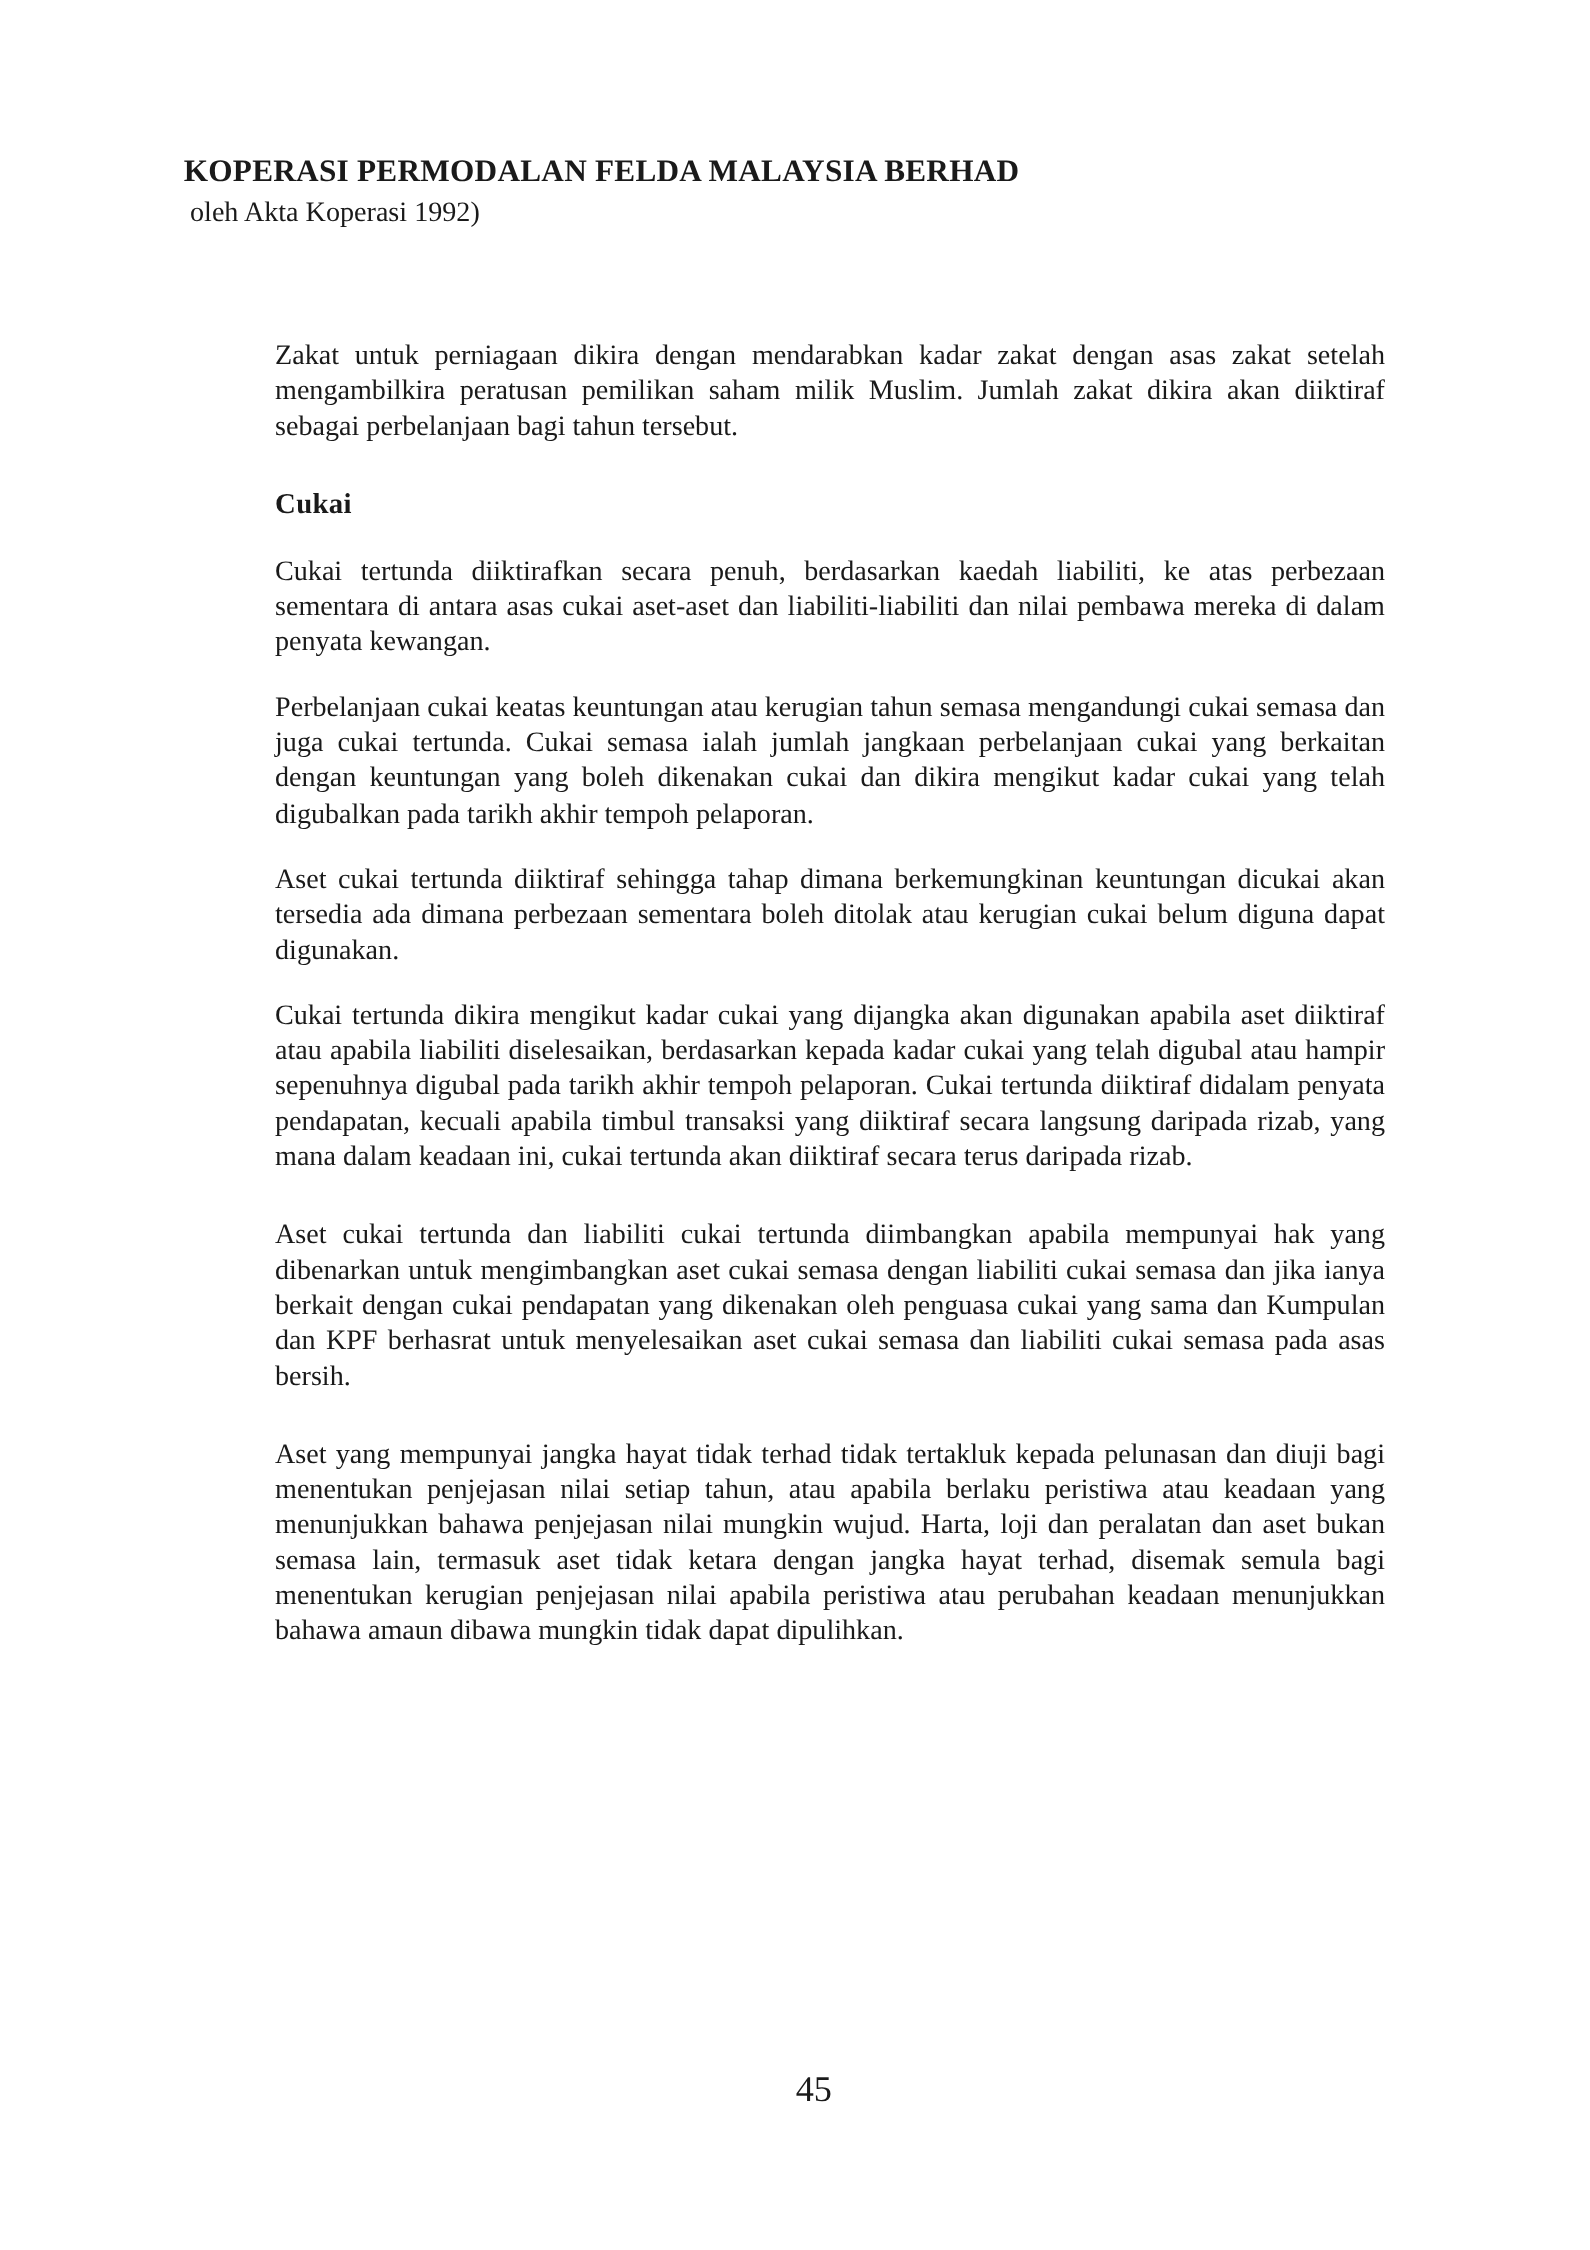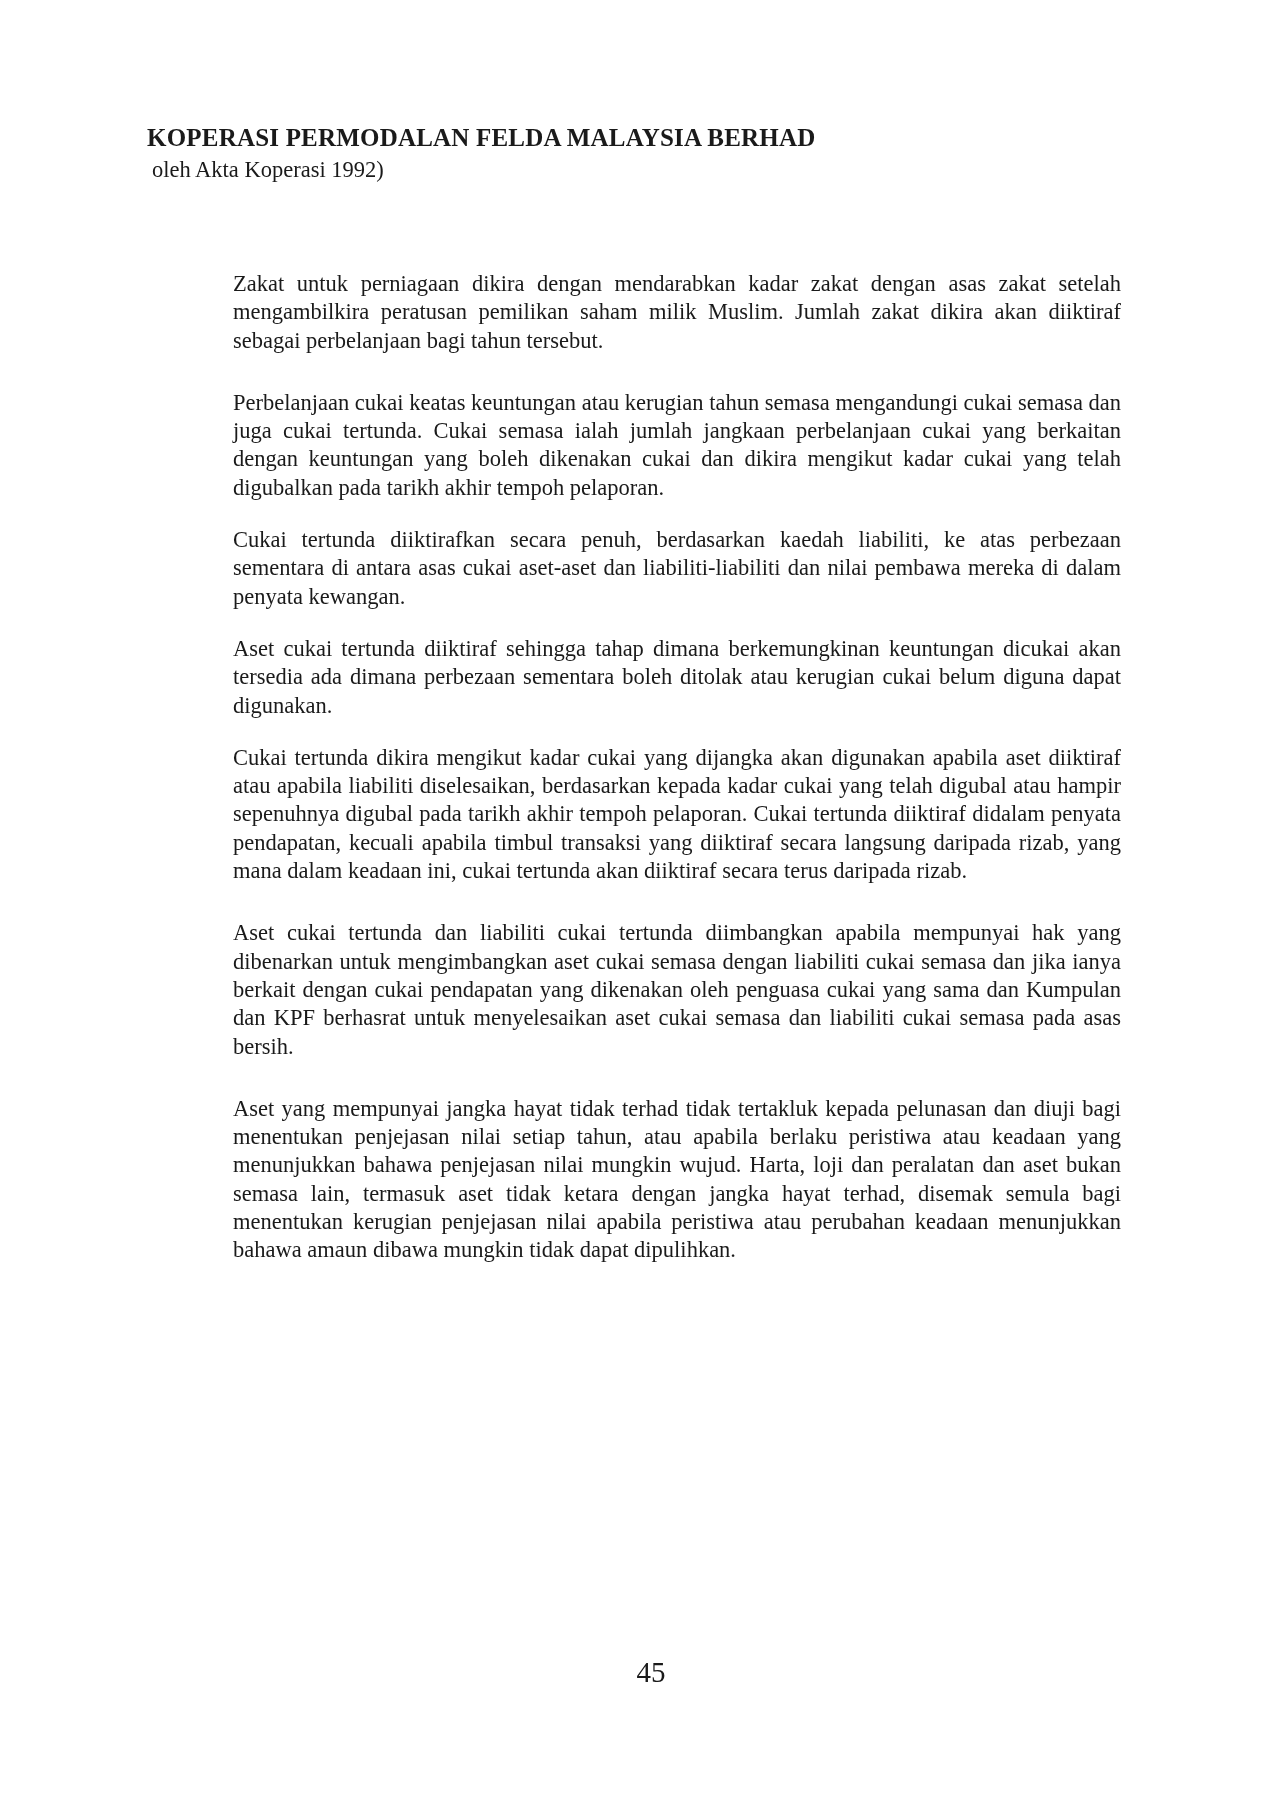--- a/index.html
+++ b/index.html
@@ -10,21 +10,21 @@
   }
   .header { position: absolute; left: 144px; top: 120px; width: 980px; }
   .org-name {
     font-weight: bold; font-size: 25px; line-height: 30px; margin: 3px;
     letter-spacing: 0.2px;
   }
   .org-sub {
     font-size: 22.5px; line-height: 28px; margin: 0;
   }
   .org-sub .l2 { display: block; padding-left: 8px; }
-  .content { position: absolute; left: 233px; top: 270px; width: 888px; font-family: Liberation Serif, serif; }
+  .content { position: absolute; left: 220px; top: 270px; width: 888px; font-family: Liberation Serif, serif; }
   p.para {
     font-size: 22.5px; line-height: 28.3px; margin: 0 0 24px 0;
     text-align: justify;
   }
   h2.section {
     font-size: 23px; font-weight: bold; margin: 0 0 26px 0; line-height: 28px;
     letter-spacing: 0.3px;
   }
   .gap-lg { margin-bottom: 34px !important; }
   .page-number {
@@ -38,22 +38,23 @@
 <div class="header">
   <p class="org-name">KOPERASI PERMODALAN FELDA MALAYSIA BERHAD</p>
   <p class="org-sub">
     <span class="l2">oleh Akta Koperasi 1992)</span>
   </p>
 </div>
 
 <div class="content">
   <p class="para gap-lg">Zakat untuk perniagaan dikira dengan mendarabkan kadar zakat dengan asas zakat setelah mengambilkira peratusan pemilikan saham milik Muslim. Jumlah zakat dikira akan diiktiraf sebagai perbelanjaan bagi tahun tersebut.</p>
 
+  <h2 class="section">Cukai</h2>
+  <p class="para">Cukai tertunda diiktirafkan secara penuh, berdasarkan kaedah liabiliti, ke atas perbezaan sementara di antara asas cukai aset-aset dan liabiliti-liabiliti dan nilai pembawa mereka di dalam penyata kewangan.</p>
   <p class="para">Perbelanjaan cukai keatas keuntungan atau kerugian tahun semasa mengandungi cukai semasa dan juga cukai tertunda. Cukai semasa ialah jumlah jangkaan perbelanjaan cukai yang berkaitan dengan keuntungan yang boleh dikenakan cukai dan dikira mengikut kadar cukai yang telah digubalkan pada tarikh akhir tempoh pelaporan.</p>
-  <p class="para">Cukai tertunda diiktirafkan secara penuh, berdasarkan kaedah liabiliti, ke atas perbezaan sementara di antara asas cukai aset-aset dan liabiliti-liabiliti dan nilai pembawa mereka di dalam penyata kewangan.</p>
   <p class="para">Aset cukai tertunda diiktiraf sehingga tahap dimana berkemungkinan keuntungan dicukai akan tersedia ada dimana perbezaan sementara boleh ditolak atau kerugian cukai belum diguna dapat digunakan.</p>
   <p class="para gap-lg">Cukai tertunda dikira mengikut kadar cukai yang dijangka akan digunakan apabila aset diiktiraf atau apabila liabiliti diselesaikan, berdasarkan kepada kadar cukai yang telah digubal atau hampir sepenuhnya digubal pada tarikh akhir tempoh pelaporan. Cukai tertunda diiktiraf didalam penyata pendapatan, kecuali apabila timbul transaksi yang diiktiraf secara langsung daripada rizab, yang mana dalam keadaan ini, cukai tertunda akan diiktiraf secara terus daripada rizab.</p>
   <p class="para gap-lg">Aset cukai tertunda dan liabiliti cukai tertunda diimbangkan apabila mempunyai hak yang dibenarkan untuk mengimbangkan aset cukai semasa dengan liabiliti cukai semasa dan jika ianya berkait dengan cukai pendapatan yang dikenakan oleh penguasa cukai yang sama dan Kumpulan dan KPF berhasrat untuk menyelesaikan aset cukai semasa dan liabiliti cukai semasa pada asas bersih.</p>
 
   <p class="para">Aset yang mempunyai jangka hayat tidak terhad tidak tertakluk kepada pelunasan dan diuji bagi menentukan penjejasan nilai setiap tahun, atau apabila berlaku peristiwa atau keadaan yang menunjukkan bahawa penjejasan nilai mungkin wujud. Harta, loji dan peralatan dan aset bukan semasa lain, termasuk aset tidak ketara dengan jangka hayat terhad, disemak semula bagi menentukan kerugian penjejasan nilai apabila peristiwa atau perubahan keadaan menunjukkan bahawa amaun dibawa mungkin tidak dapat dipulihkan.</p>
 </div>
 
 <div class="page-number">45</div>
 
 </body></html>

